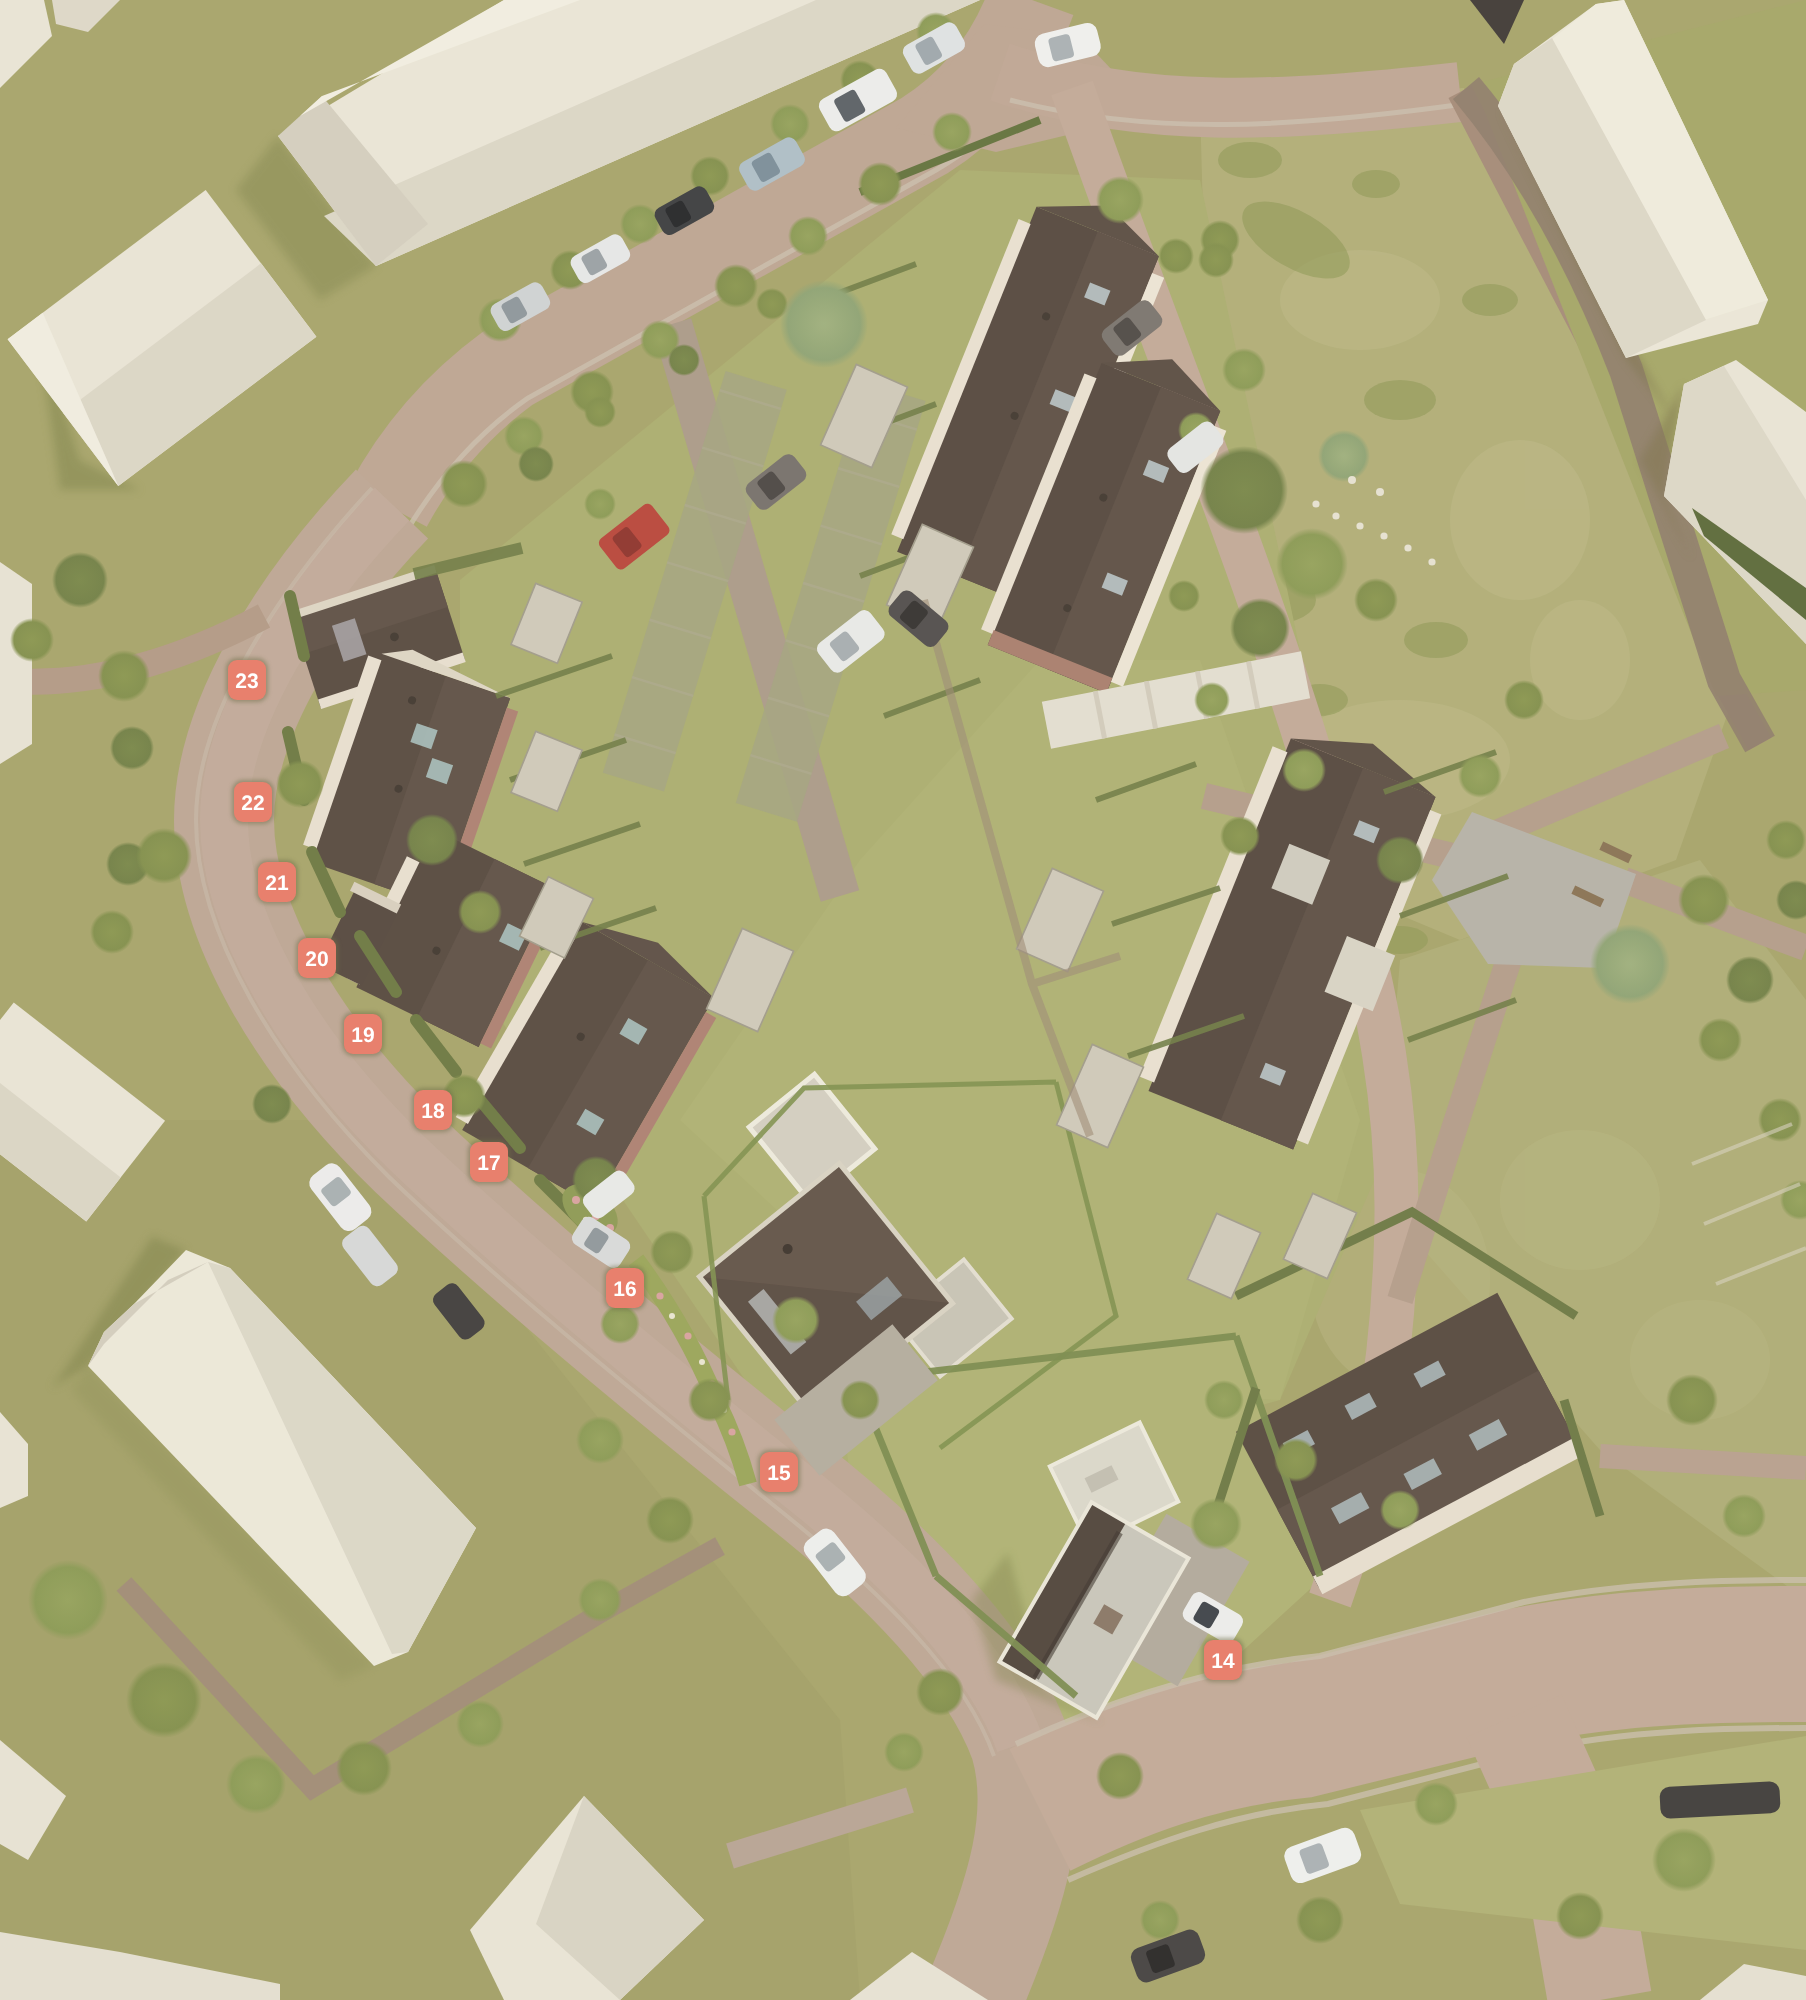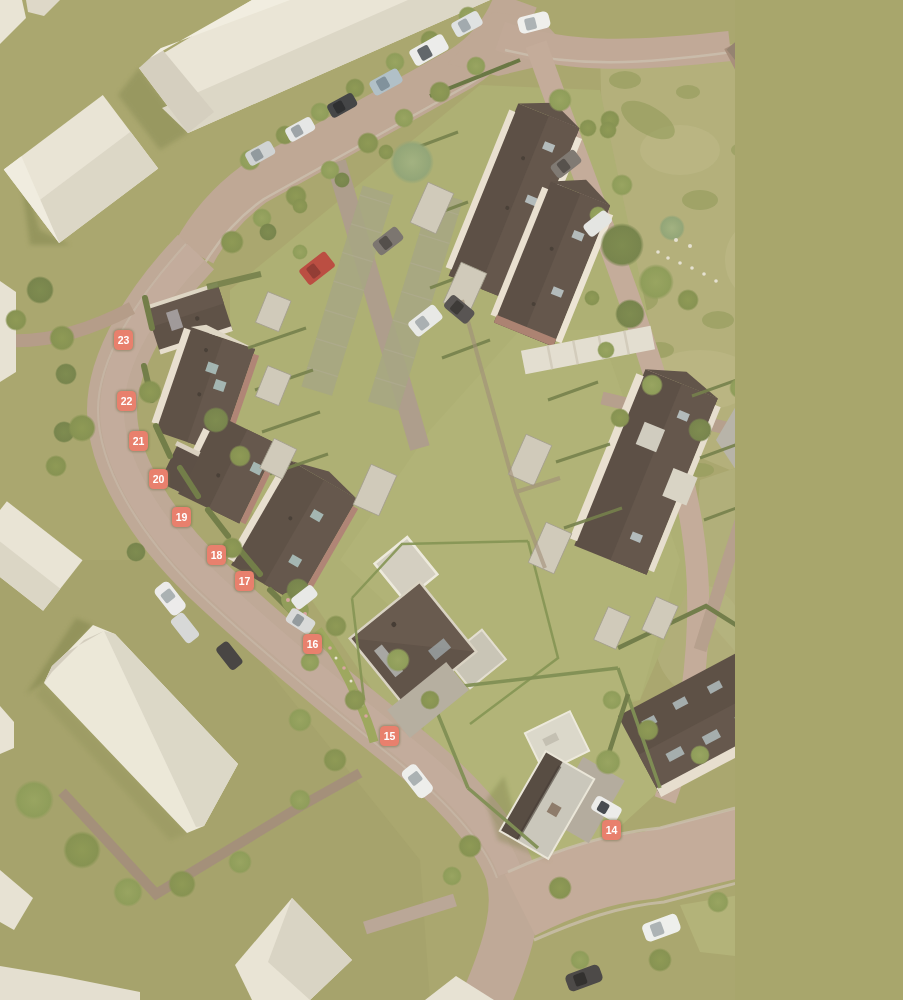--- a/index.html
+++ b/index.html
@@ -1,16 +1,16 @@
 <!DOCTYPE html>
 <html><head>
 <meta charset="utf-8">
 <style>
 html,body{margin:0;padding:0;background:#a8a66c;}
-#scene{width:735px;height:1000px;overflow:hidden;position:relative;font-family:"Liberation Sans", sans-serif;}
+#scene{width:903px;height:1000px;overflow:hidden;position:relative;font-family:"Liberation Sans", sans-serif;}
 </style>
 </head>
 <body>
 <div id="scene">
 <svg width="903" height="1000" viewBox="0 0 903 1000">
 <defs>
 <radialGradient id="tg1">
           <stop offset="0" stop-color="#8a9751"></stop>
           <stop offset="0.82" stop-color="#82904c"></stop>
           <stop offset="1" stop-color="#82904c" stop-opacity="0"></stop>

